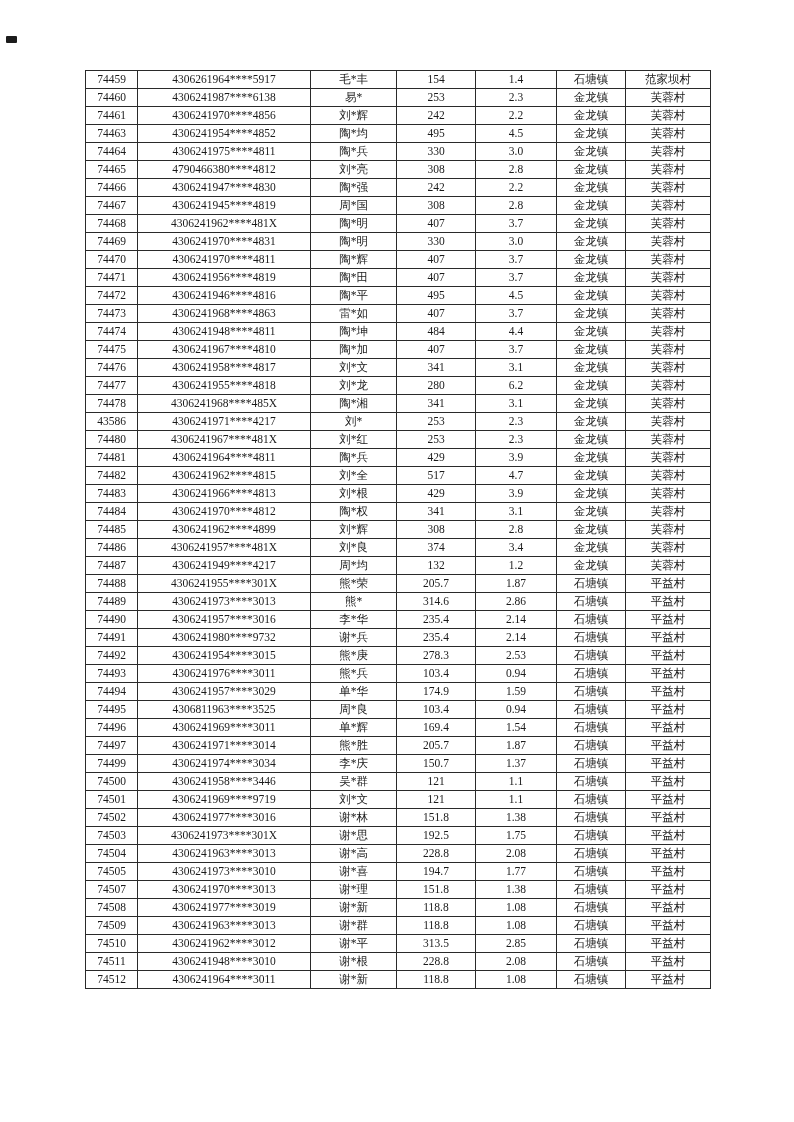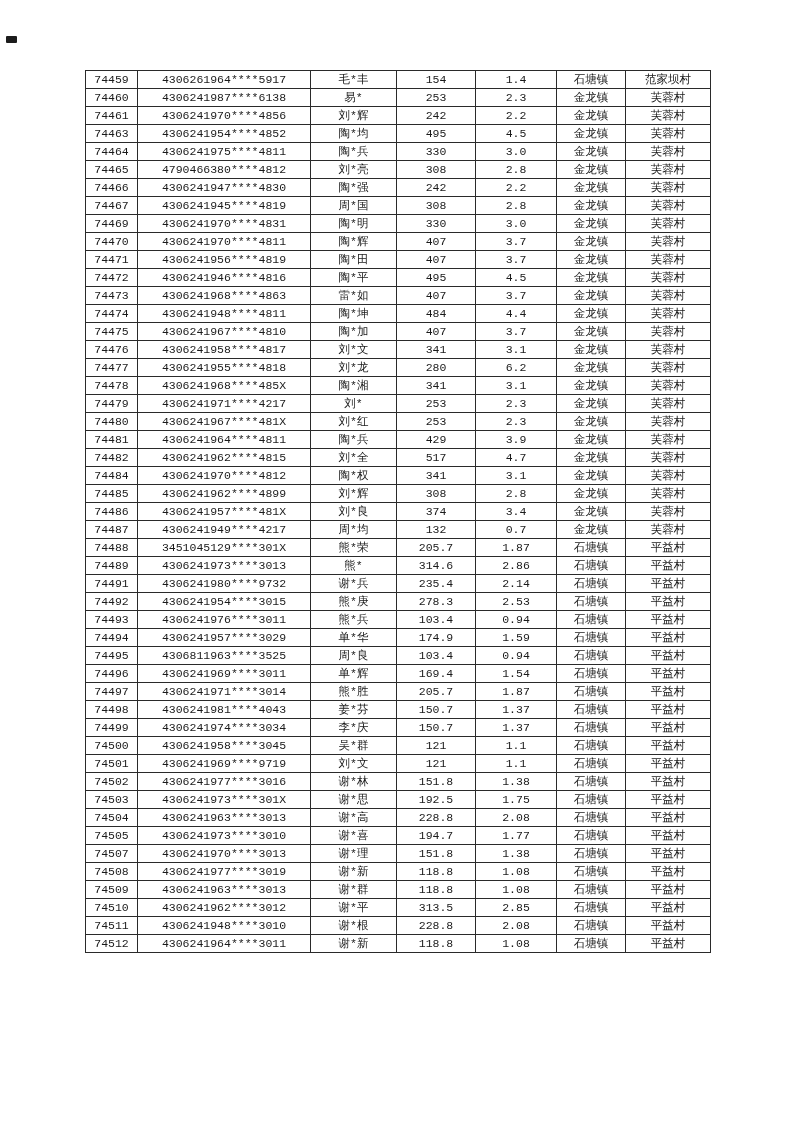--- a/index.html
+++ b/index.html
@@ -6,21 +6,21 @@
     margin: 0;
     padding: 0;
     background: #ffffff;
   }
   .page {
     position: relative;
     width: 791px;
     height: 1122px;
     background: #ffffff;
     overflow: hidden;
-    font-family: Liberation Mono, monospace;
+    font-family: Liberation Serif, serif;
     color: #111;
   }
   .corner-mark {
     position: absolute;
     left: 6px;
     top: 36px;
     width: 11px;
     height: 7px;
     background: #1c1c1c;
     border-radius: 1px;
@@ -135,20 +135,29 @@
         <tr>
           <td>74467</td>
           <td>4306241945****4819</td>
           <td>周*国</td>
           <td>308</td>
           <td>2.8</td>
           <td>金龙镇</td>
           <td>芙蓉村</td>
         </tr>
         <tr>
+          <td>74468</td>
+          <td>4306241962****481X</td>
+          <td>陶*明</td>
+          <td>407</td>
+          <td>3.7</td>
+          <td>金龙镇</td>
+          <td>芙蓉村</td>
+        </tr>
+        <tr>
           <td>74469</td>
           <td>4306241970****4831</td>
           <td>陶*明</td>
           <td>330</td>
           <td>3.0</td>
           <td>金龙镇</td>
           <td>芙蓉村</td>
         </tr>
         <tr>
           <td>74470</td>
@@ -225,21 +234,21 @@
         <tr>
           <td>74478</td>
           <td>4306241968****485X</td>
           <td>陶*湘</td>
           <td>341</td>
           <td>3.1</td>
           <td>金龙镇</td>
           <td>芙蓉村</td>
         </tr>
         <tr>
-          <td>74479</td>
+          <td>43586</td>
           <td>4306241971****4217</td>
           <td>刘*</td>
           <td>253</td>
           <td>2.3</td>
           <td>金龙镇</td>
           <td>芙蓉村</td>
         </tr>
         <tr>
           <td>74480</td>
           <td>4306241967****481X</td>
@@ -261,20 +270,29 @@
         <tr>
           <td>74482</td>
           <td>4306241962****4815</td>
           <td>刘*全</td>
           <td>517</td>
           <td>4.7</td>
           <td>金龙镇</td>
           <td>芙蓉村</td>
         </tr>
         <tr>
+          <td>74483</td>
+          <td>4306241966****4813</td>
+          <td>刘*根</td>
+          <td>429</td>
+          <td>3.9</td>
+          <td>金龙镇</td>
+          <td>芙蓉村</td>
+        </tr>
+        <tr>
           <td>74484</td>
           <td>4306241970****4812</td>
           <td>陶*权</td>
           <td>341</td>
           <td>3.1</td>
           <td>金龙镇</td>
           <td>芙蓉村</td>
         </tr>
         <tr>
           <td>74485</td>
@@ -292,43 +310,52 @@
           <td>374</td>
           <td>3.4</td>
           <td>金龙镇</td>
           <td>芙蓉村</td>
         </tr>
         <tr>
           <td>74487</td>
           <td>4306241949****4217</td>
           <td>周*均</td>
           <td>132</td>
-          <td>0.7</td>
+          <td>1.2</td>
           <td>金龙镇</td>
           <td>芙蓉村</td>
         </tr>
         <tr>
           <td>74488</td>
-          <td>3451045129****301X</td>
+          <td>4306241955****301X</td>
           <td>熊*荣</td>
           <td>205.7</td>
           <td>1.87</td>
           <td>石塘镇</td>
           <td>平益村</td>
         </tr>
         <tr>
           <td>74489</td>
           <td>4306241973****3013</td>
           <td>熊*</td>
           <td>314.6</td>
           <td>2.86</td>
           <td>石塘镇</td>
           <td>平益村</td>
         </tr>
         <tr>
+          <td>74490</td>
+          <td>4306241957****3016</td>
+          <td>李*华</td>
+          <td>235.4</td>
+          <td>2.14</td>
+          <td>石塘镇</td>
+          <td>平益村</td>
+        </tr>
+        <tr>
           <td>74491</td>
           <td>4306241980****9732</td>
           <td>谢*兵</td>
           <td>235.4</td>
           <td>2.14</td>
           <td>石塘镇</td>
           <td>平益村</td>
         </tr>
         <tr>
           <td>74492</td>
@@ -378,40 +405,31 @@
         <tr>
           <td>74497</td>
           <td>4306241971****3014</td>
           <td>熊*胜</td>
           <td>205.7</td>
           <td>1.87</td>
           <td>石塘镇</td>
           <td>平益村</td>
         </tr>
         <tr>
-          <td>74498</td>
-          <td>4306241981****4043</td>
-          <td>姜*芬</td>
-          <td>150.7</td>
-          <td>1.37</td>
-          <td>石塘镇</td>
-          <td>平益村</td>
-        </tr>
-        <tr>
           <td>74499</td>
           <td>4306241974****3034</td>
           <td>李*庆</td>
           <td>150.7</td>
           <td>1.37</td>
           <td>石塘镇</td>
           <td>平益村</td>
         </tr>
         <tr>
           <td>74500</td>
-          <td>4306241958****3045</td>
+          <td>4306241958****3446</td>
           <td>吴*群</td>
           <td>121</td>
           <td>1.1</td>
           <td>石塘镇</td>
           <td>平益村</td>
         </tr>
         <tr>
           <td>74501</td>
           <td>4306241969****9719</td>
           <td>刘*文</td>

